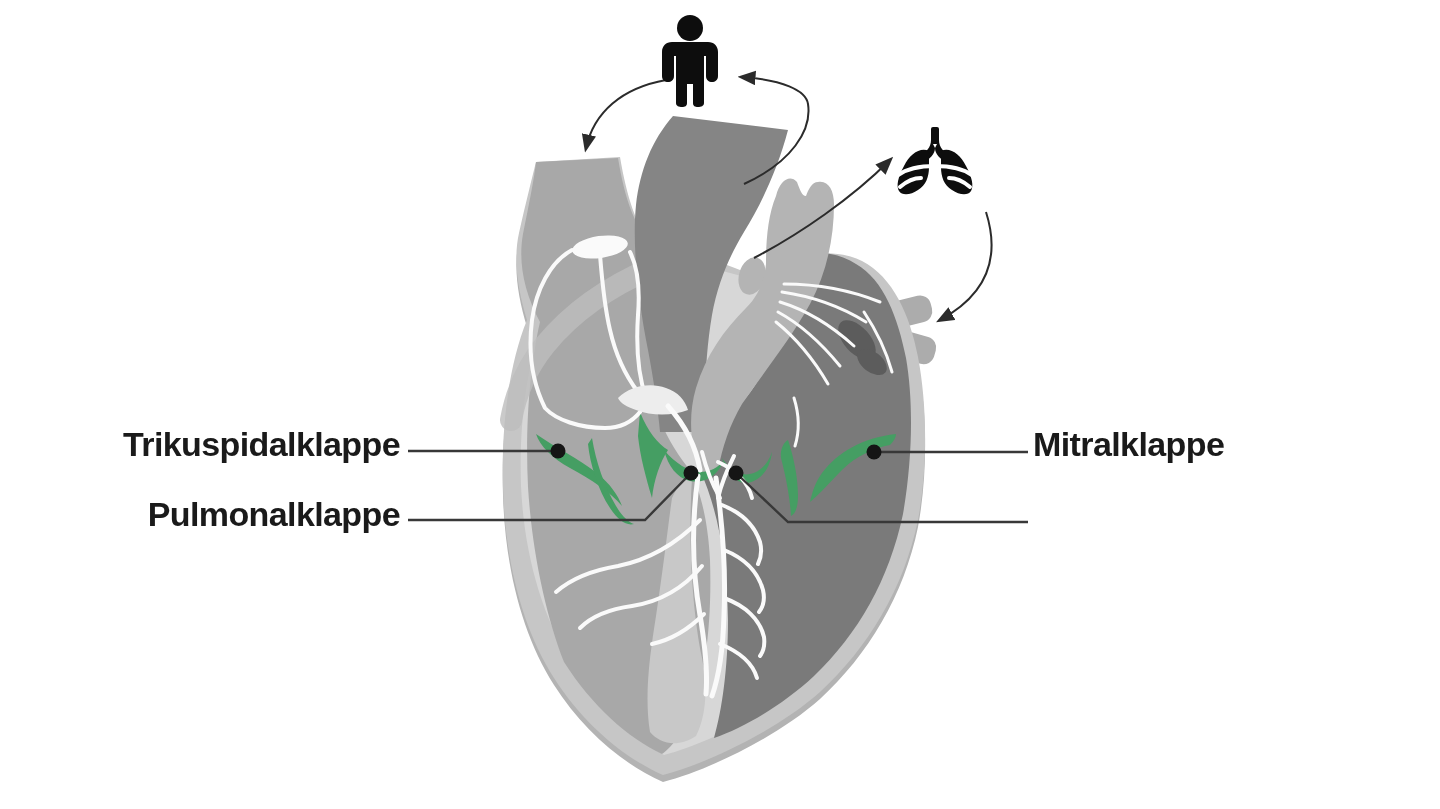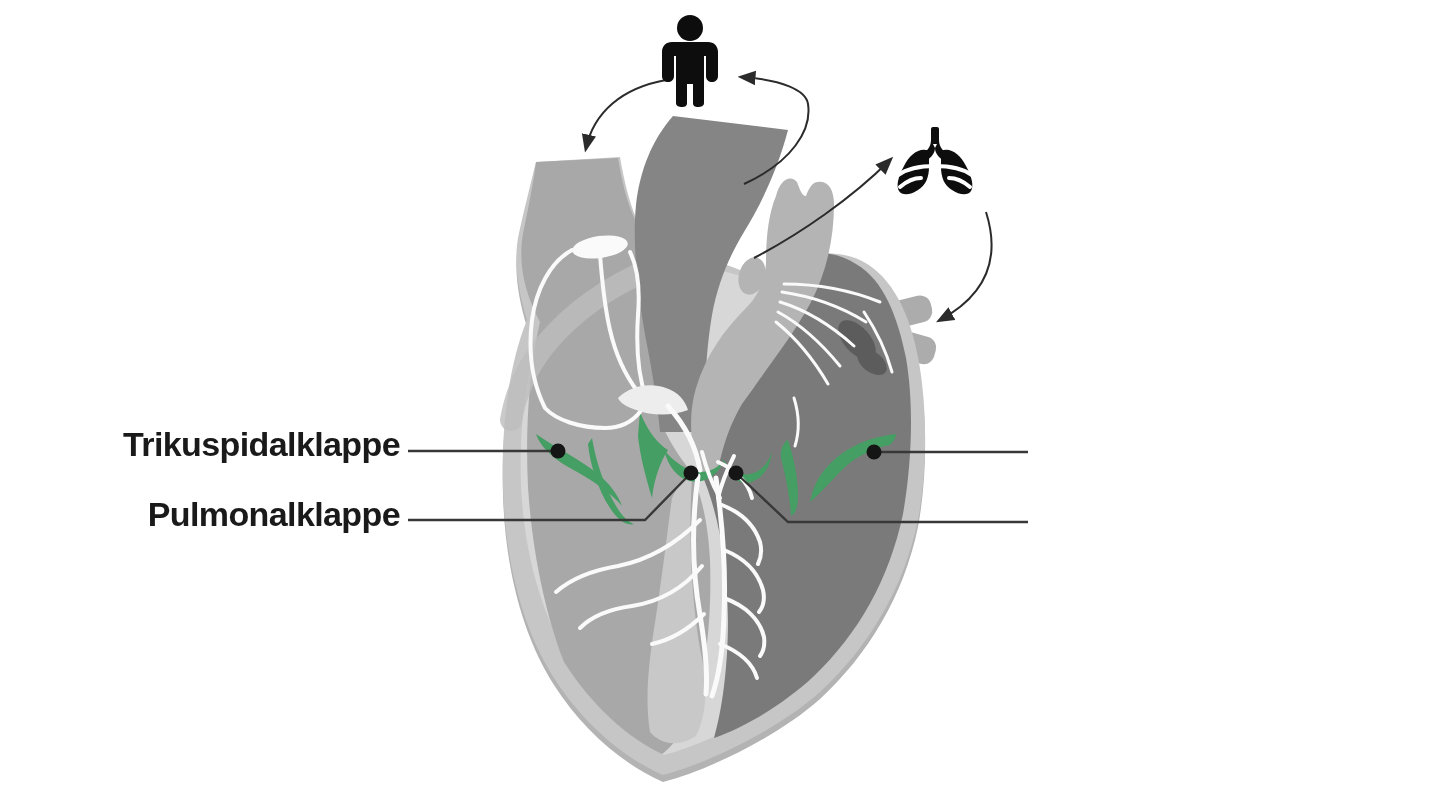--- a/index.html
+++ b/index.html
@@ -137,13 +137,14 @@
       <g fill="none" stroke="#ffffff" stroke-width="4" stroke-linecap="round">
         <path d="M 898 175 C 915 163 955 163 972 175"></path>
         <path d="M 900 187 C 907 181 915 178 921 178"></path>
         <path d="M 949 178 C 955 178 963 181 970 187"></path>
       </g>
     </g>
   </svg>
 
   <div class="lbl left" id="lbl-tricuspid">Trikuspidalklappe</div>
   <div class="lbl left" id="lbl-pulmonary">Pulmonalklappe</div>
+  <div class="lbl right" id="lbl-mitral">Mitralklappe</div>
 </div>
 
 </body></html>

